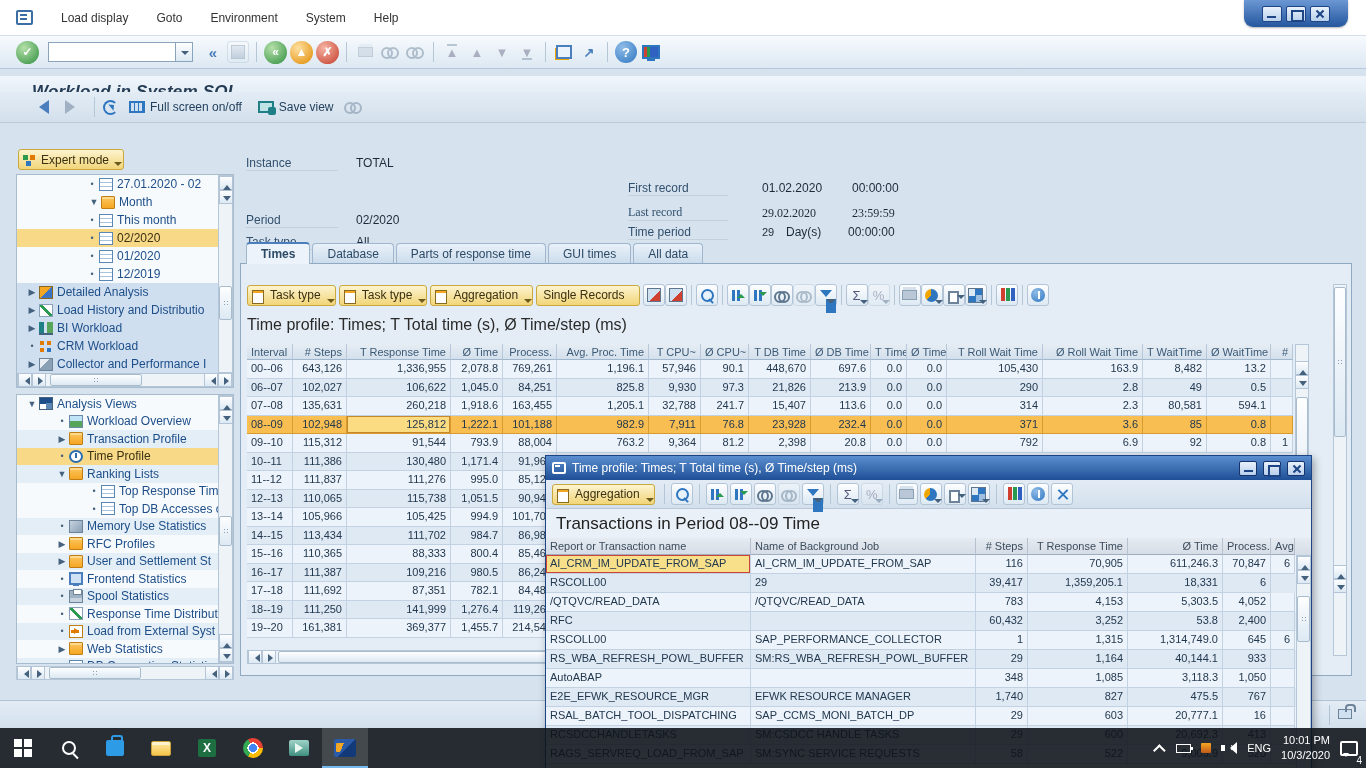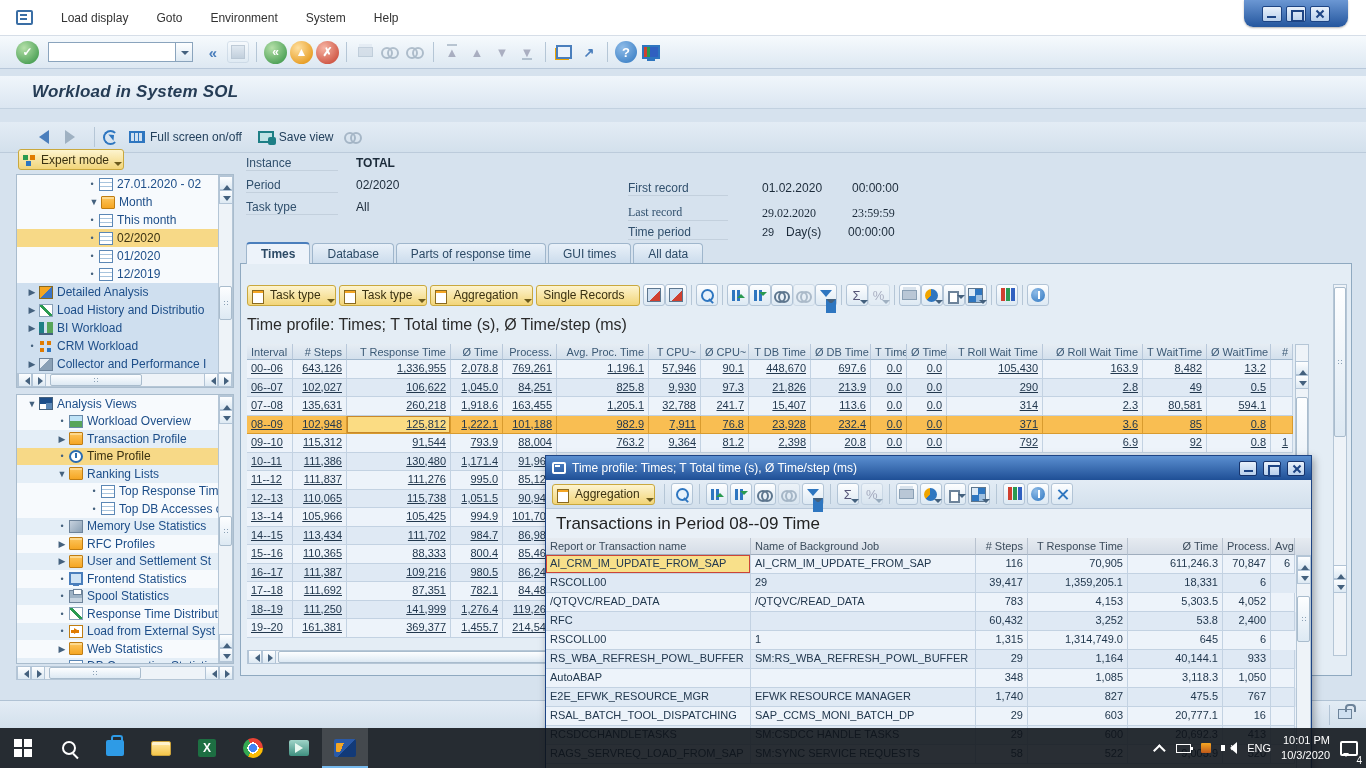--- a/index.html
+++ b/index.html
@@ -62,21 +62,21 @@
 .g-close::before{transform:rotate(45deg);}.g-close::after{transform:rotate(-45deg);}
 .g-mini::before{content:"";width:12px;height:12px;border:1px solid #5d768e;background:linear-gradient(135deg,#cfe0f1 55%,#d04030 55%);}
 .g-refresh::before{content:"";width:11px;height:11px;border:2px solid #2e76c0;border-radius:50%;border-right-color:transparent;}
 .g-refresh::after{content:"";position:absolute;right:3px;top:5px;border:4px solid transparent;border-left-color:#2e76c0;transform:rotate(-40deg);}
 .boxed{border:1px solid #b2c4d6;border-radius:3px;background:linear-gradient(#fdfeff,#dde9f3);}
 .dd::after{content:"";position:absolute;right:0px;bottom:0px;border:4px solid transparent;border-top-color:#44617e;transform:translate(1px,3px);}
 
 
 .scr-title{position:absolute;left:0;top:76px;width:1366px;height:33px;background:linear-gradient(#f0f6fb,#dbe6f1);border-bottom:1px solid #c2d1e0;display:flex;align-items:center;}
 .scr-title .t{font-size:17px;font-weight:bold;font-style:italic;color:#253c55;margin-left:32px;letter-spacing:.2px;}
-.appbar{position:absolute;left:0;top:122px;width:1366px;height:31px;background:linear-gradient(#e3ecf5,#d3e0ec);border-bottom:1px solid #bccbdb;display:flex;align-items:center;padding-left:24px;gap:0;color:#23405c;}
+.appbar{position:absolute;left:0;top:92px;width:1366px;height:31px;background:linear-gradient(#e3ecf5,#d3e0ec);border-bottom:1px solid #bccbdb;display:flex;align-items:center;padding-left:24px;gap:0;color:#23405c;}
 .flatbtn{display:inline-flex;align-items:center;gap:5px;padding:3px 8px;border-radius:3px;}
 .i-arrl,.i-arrr{width:0;height:0;border:7px solid transparent;}
 .i-arrl{border-right:10px solid #4a7ebc;}
 .i-arrr{border-left:10px solid #9fb1c2;}
 .i-grid{width:16px;height:12px;border:2px solid #2e76c0;background:repeating-linear-gradient(to right,#cfe0f1 0 3px,#2e76c0 3px 4px);}
 .i-savev{position:relative;width:16px;height:12px;border:2px solid #1e7f86;background:#bfe3e6;}
 .i-savev::after{content:"";position:absolute;right:-4px;bottom:-4px;width:8px;height:8px;background:#1e7f86;border-radius:2px;}
 
 
 .pane{position:absolute;background:#f7fafd;border:1px solid #a9bccd;}
@@ -136,21 +136,21 @@
 .frame{position:absolute;left:240px;top:263px;width:1112px;height:413px;border:1px solid #8fa9c0;background:#e4edf5;}
 .ybtn{position:relative;display:inline-flex;align-items:center;height:21px;padding:0 14px 0 6px;background:linear-gradient(#fdf4cf,#f2d579);border:1px solid #c9a83e;border-radius:3px;color:#3a3112;margin-right:3px;}
 .ybtn.ic{padding-left:22px;}
 .ybtn.ic::before{content:"";position:absolute;left:4px;top:4px;width:10px;height:12px;background:#fff;border:1px solid #8a6a20;box-shadow:inset 0 2px 0 #f5a623;}
 .ybtn.dd::after{content:"";position:absolute;right:1px;bottom:1px;border:4px solid transparent;border-top-color:#6b5a1c;transform:translate(1px,3px);}
 .gtitle{font-size:16px;color:#2a2a2a;}
 .mhead,.mrow{display:flex;white-space:nowrap;}
 .mhead{background:linear-gradient(#e6edf4,#d2dfec);}
 .mhead .mc{color:#3c5a76;border-right:1px solid #b8c8da;border-bottom:1px solid #9fb6cc;}
 .mc{flex:0 0 auto;padding:2px 4px 0 4px;font-size:11px;text-align:right;overflow:hidden;height:100%;border-right:1px solid #c3d2e2;border-bottom:1px solid #c3d2e2;}
-.mrow{height:18.5px;text-decoration:underline;}
+.mrow{height:18.5px;}
 .mhead{height:16px;}
 .mrow:nth-child(odd){background:#edf3fa;}
 .mrow:nth-child(even){background:#dfe9f4;}
 .mrow.hl{background:#f9be52;}
 .mrow.hl .mc{border-color:#d89b2f;}
 .mrow.hl .mc:nth-child(3){background:#fbdc83;box-shadow:inset 0 0 0 1px #c8882a;}
 .mhead .mc:nth-child(1),.mrow .mc:nth-child(1){width:46px;text-align:left;}
 .mhead .mc:nth-child(2),.mrow .mc:nth-child(2){width:54px;}
 .mhead .mc:nth-child(3),.mrow .mc:nth-child(3){width:104px;}
 .mhead .mc:nth-child(4),.mrow .mc:nth-child(4){width:52px;}
@@ -471,23 +471,23 @@
   <span class="sbtn ar-l"></span>
   <span class="sbtn ar-r"></span>
   <span class="thumb" style="width:92px;height:12px;margin-left:4px;"></span>
   <span class="sbtn ar-l" style="margin-left:auto;"></span>
   <span class="sbtn ar-r"></span>
 </div>
 
 <div class="abs" style="left:246px;top:152px;width:400px;">
   <div style="display:flex;height:22px;align-items:center;">
       <span class="flabel" style="width:92px;">Instance</span>
-      <span class="fval" style="margin-left:18px;font-weight:bold;">TOTAL</span>
+      <span class="fval" style="margin-left:18px;">TOTAL</span>
     </div>
-    <div style="display:flex;height:22px;align-items:center;">
+    <div style="display:flex;height:22px;align-items:center;margin-top:35px;">
       <span class="flabel" style="width:92px;">Period</span>
       <span class="fval" style="margin-left:18px;">02/2020</span>
     </div>
     <div style="display:flex;height:22px;align-items:center;">
       <span class="flabel" style="width:92px;">Task type</span>
       <span class="fval" style="margin-left:18px;">All</span>
     </div>
 </div>
 <div class="abs" style="left:628px;top:152px;width:420px;">
   <div style="display:flex;height:22px;align-items:center;margin-top:25px;">
@@ -830,20 +830,21 @@
           <span class="dc">RFC</span>
           <span class="dc"></span>
           <span class="dc">60,432</span>
           <span class="dc">3,252</span>
           <span class="dc">53.8</span>
           <span class="dc">2,400</span>
           <span class="dc"></span>
         </div>
         <div class="drow">
           <span class="dc">RSCOLL00</span>
+          <span class="dc">SAP_PERFORMANCE_COLLECTOR</span>
           <span class="dc">1</span>
           <span class="dc">1,315</span>
           <span class="dc">1,314,749.0</span>
           <span class="dc">645</span>
           <span class="dc">6</span>
         </div>
         <div class="drow">
           <span class="dc">RS_WBA_REFRESH_POWL_BUFFER</span>
           <span class="dc">SM:RS_WBA_REFRESH_POWL_BUFFER</span>
           <span class="dc">29</span>

